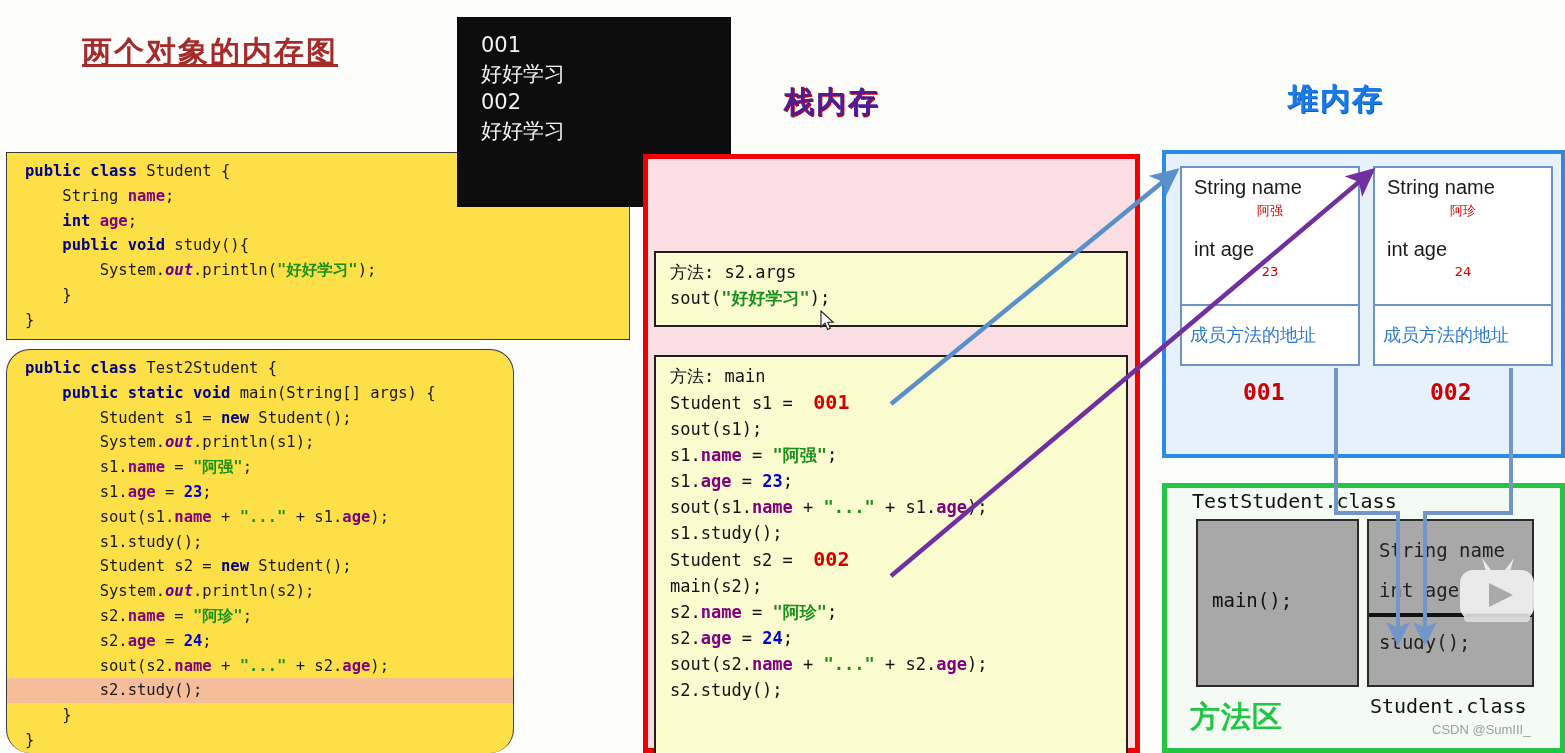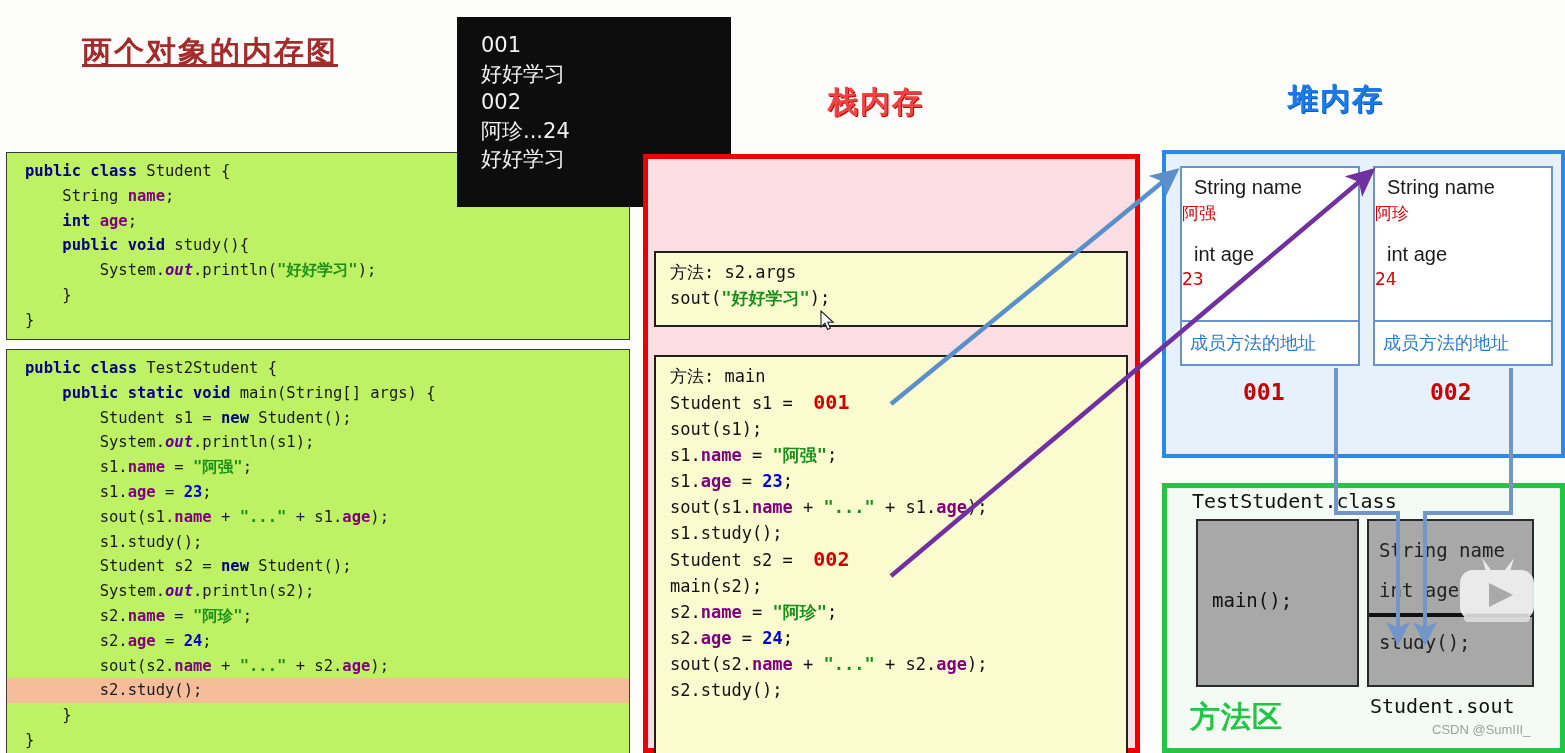--- a/index.html
+++ b/index.html
@@ -12,39 +12,39 @@
 
   
   #slide-title{
     left:82px;top:32px;
     font-family:"DejaVu Sans","Liberation Sans",sans-serif;
     font-size:30px;font-weight:bold;color:#a52a2a;letter-spacing:2px;text-decoration:underline;
   }
 
   
   #stack-title{
-    left:828px;top:82px;font-size:30px;font-weight:bold;color:#ef4444;
+    left:784px;top:82px;font-size:30px;font-weight:bold;color:#4c1d95;
     font-family:"DejaVu Sans","Liberation Sans",sans-serif;letter-spacing:2px;
     text-shadow:1px 1px 0 #cc0000;
   }
   #heap-title{
     left:1288px;top:79px;font-size:30px;font-weight:bold;color:#1a7ae8;
     font-family:"DejaVu Sans","Liberation Sans",sans-serif;letter-spacing:2px;
     text-shadow:1px 1px 0 #0a5fc0;
   }
 
   
   .code-pane{
-    background:#bef264;border:1px solid #3a3a3a;
+    background:#fde047;border:1px solid #3a3a3a;
     font-family:"DejaVu Sans Mono","Liberation Mono",monospace;
     font-size:15.5px;line-height:24.8px;white-space:pre;
     color:#1a1a1a;box-sizing:border-box;padding:6px 0 6px 18px;
   }
   #code-student{left:6px;top:152px;width:624px;height:188px;}
-  #code-test{left:6px;top:349px;width:624px;height:404px;border-bottom:none;}
+  #code-test{left:6px;top:349px;width:508px;height:404px;border-bottom:none;border-radius:24px;}
   .kw{color:#000080;font-weight:bold;}
   .fld{color:#800080;font-weight:bold;}
   .str{color:#1a8f1a;font-weight:bold;}
   .num{color:#0000cc;font-weight:bold;}
   .ital{color:#660099;font-weight:bold;font-style:italic;}
   .hl{display:block;background:#f6bd9b;margin-left:-18px;padding-left:18px;}
 
   
   #console-window{
     left:457px;top:17px;width:274px;height:190px;background:#0d0d0d;
@@ -80,24 +80,24 @@
     box-sizing:border-box;width:180px;height:200px;
   }
   #obj-001{left:1180px;top:166px;}
   #obj-002{left:1373px;top:166px;}
   .obj-field{
     font-family:"Liberation Sans","DejaVu Sans",sans-serif;
     font-size:20px;color:#1a1a1a;padding-left:12px;margin-top:8px;
   }
   .obj-val{
     font-family:"DejaVu Sans","Liberation Sans",sans-serif;
-    font-size:17px;color:#d40000;text-align:left;margin-top:3px;
+    font-size:13px;color:#d40000;text-align:center;margin-top:3px;
   }
   .obj-method{
-    position:absolute;left:0;bottom:0;width:100%;height:44px;
+    position:absolute;left:0;bottom:0;width:100%;height:60px;
     border-top:2px solid #6a93c8;box-sizing:border-box;
     font-family:"DejaVu Sans","Liberation Sans",sans-serif;
     font-size:18px;color:#2b7ad0;display:flex;align-items:center;
     padding-left:8px;
   }
   .obj-label{
     position:absolute;font-size:23px;font-weight:bold;color:#cc0000;
     font-family:"DejaVu Sans Mono","Liberation Mono",monospace;
   }
   #label-001{left:1243px;top:379px;}
@@ -172,21 +172,20 @@
 <span>        s2.<span class="fld">name</span> = <span class="str">"阿珍"</span>;</span>
 <span>        s2.<span class="fld">age</span> = <span class="num">24</span>;</span>
 <span>        sout(s2.<span class="fld">name</span> + <span class="str">"..."</span> + s2.<span class="fld">age</span>);</span>
 <span class="hl">        s2.study();</span><span>    }</span>
 <span>}</span></div>
 
 <div class="abs" id="console-window">
   <div class="line">001</div>
   <div class="line">好好学习</div>
   <div class="line">002</div>
-  <div class="line">阿珍...24</div>
   <div class="line">好好学习</div>
 </div>
 
 <div class="abs" id="stack-region"></div>
 
 <div class="abs frame" id="frame-study"><span>方法: s2.args</span>
 <span>sout(<span class="str">"好好学习"</span>);</span></div>
 
 <div class="abs frame" id="frame-main"><span>方法: main</span>
 <span>Student s1 =  <span class="addr">001</span></span>
@@ -228,21 +227,21 @@
 <div class="abs gray-box" id="gray-main">
   <span>main();</span>
 </div>
 
 <div class="abs gray-box" id="gray-student">
   <span class="sf" style="top:18px;">String name</span>
   <span class="sf" style="top:58px;">int age</span>
   <span class="divider"></span>
   <span class="sf" style="top:110px;">study();</span>
 </div>
-<div class="abs" id="student-class-label">Student.sout</div>
+<div class="abs" id="student-class-label">Student.class</div>
 <div class="abs" id="method-area-label">方法区</div>
 
 <svg class="abs" id="arrow-layer" viewBox="0 0 1565 753" xmlns="http://www.w3.org/2000/svg">
   <defs>
     <marker id="ah-blue" markerWidth="7" markerHeight="7" refX="5.4" refY="3" orient="auto" markerUnits="strokeWidth">
       <path d="M0,0 L6.4,3 L0,6 L1.6,3 Z" fill="#5b8fc9"></path>
     </marker>
     <marker id="ah-purple" markerWidth="7" markerHeight="7" refX="5.4" refY="3" orient="auto" markerUnits="strokeWidth">
       <path d="M0,0 L6.4,3 L0,6 L1.6,3 Z" fill="#7030a0"></path>
     </marker>

